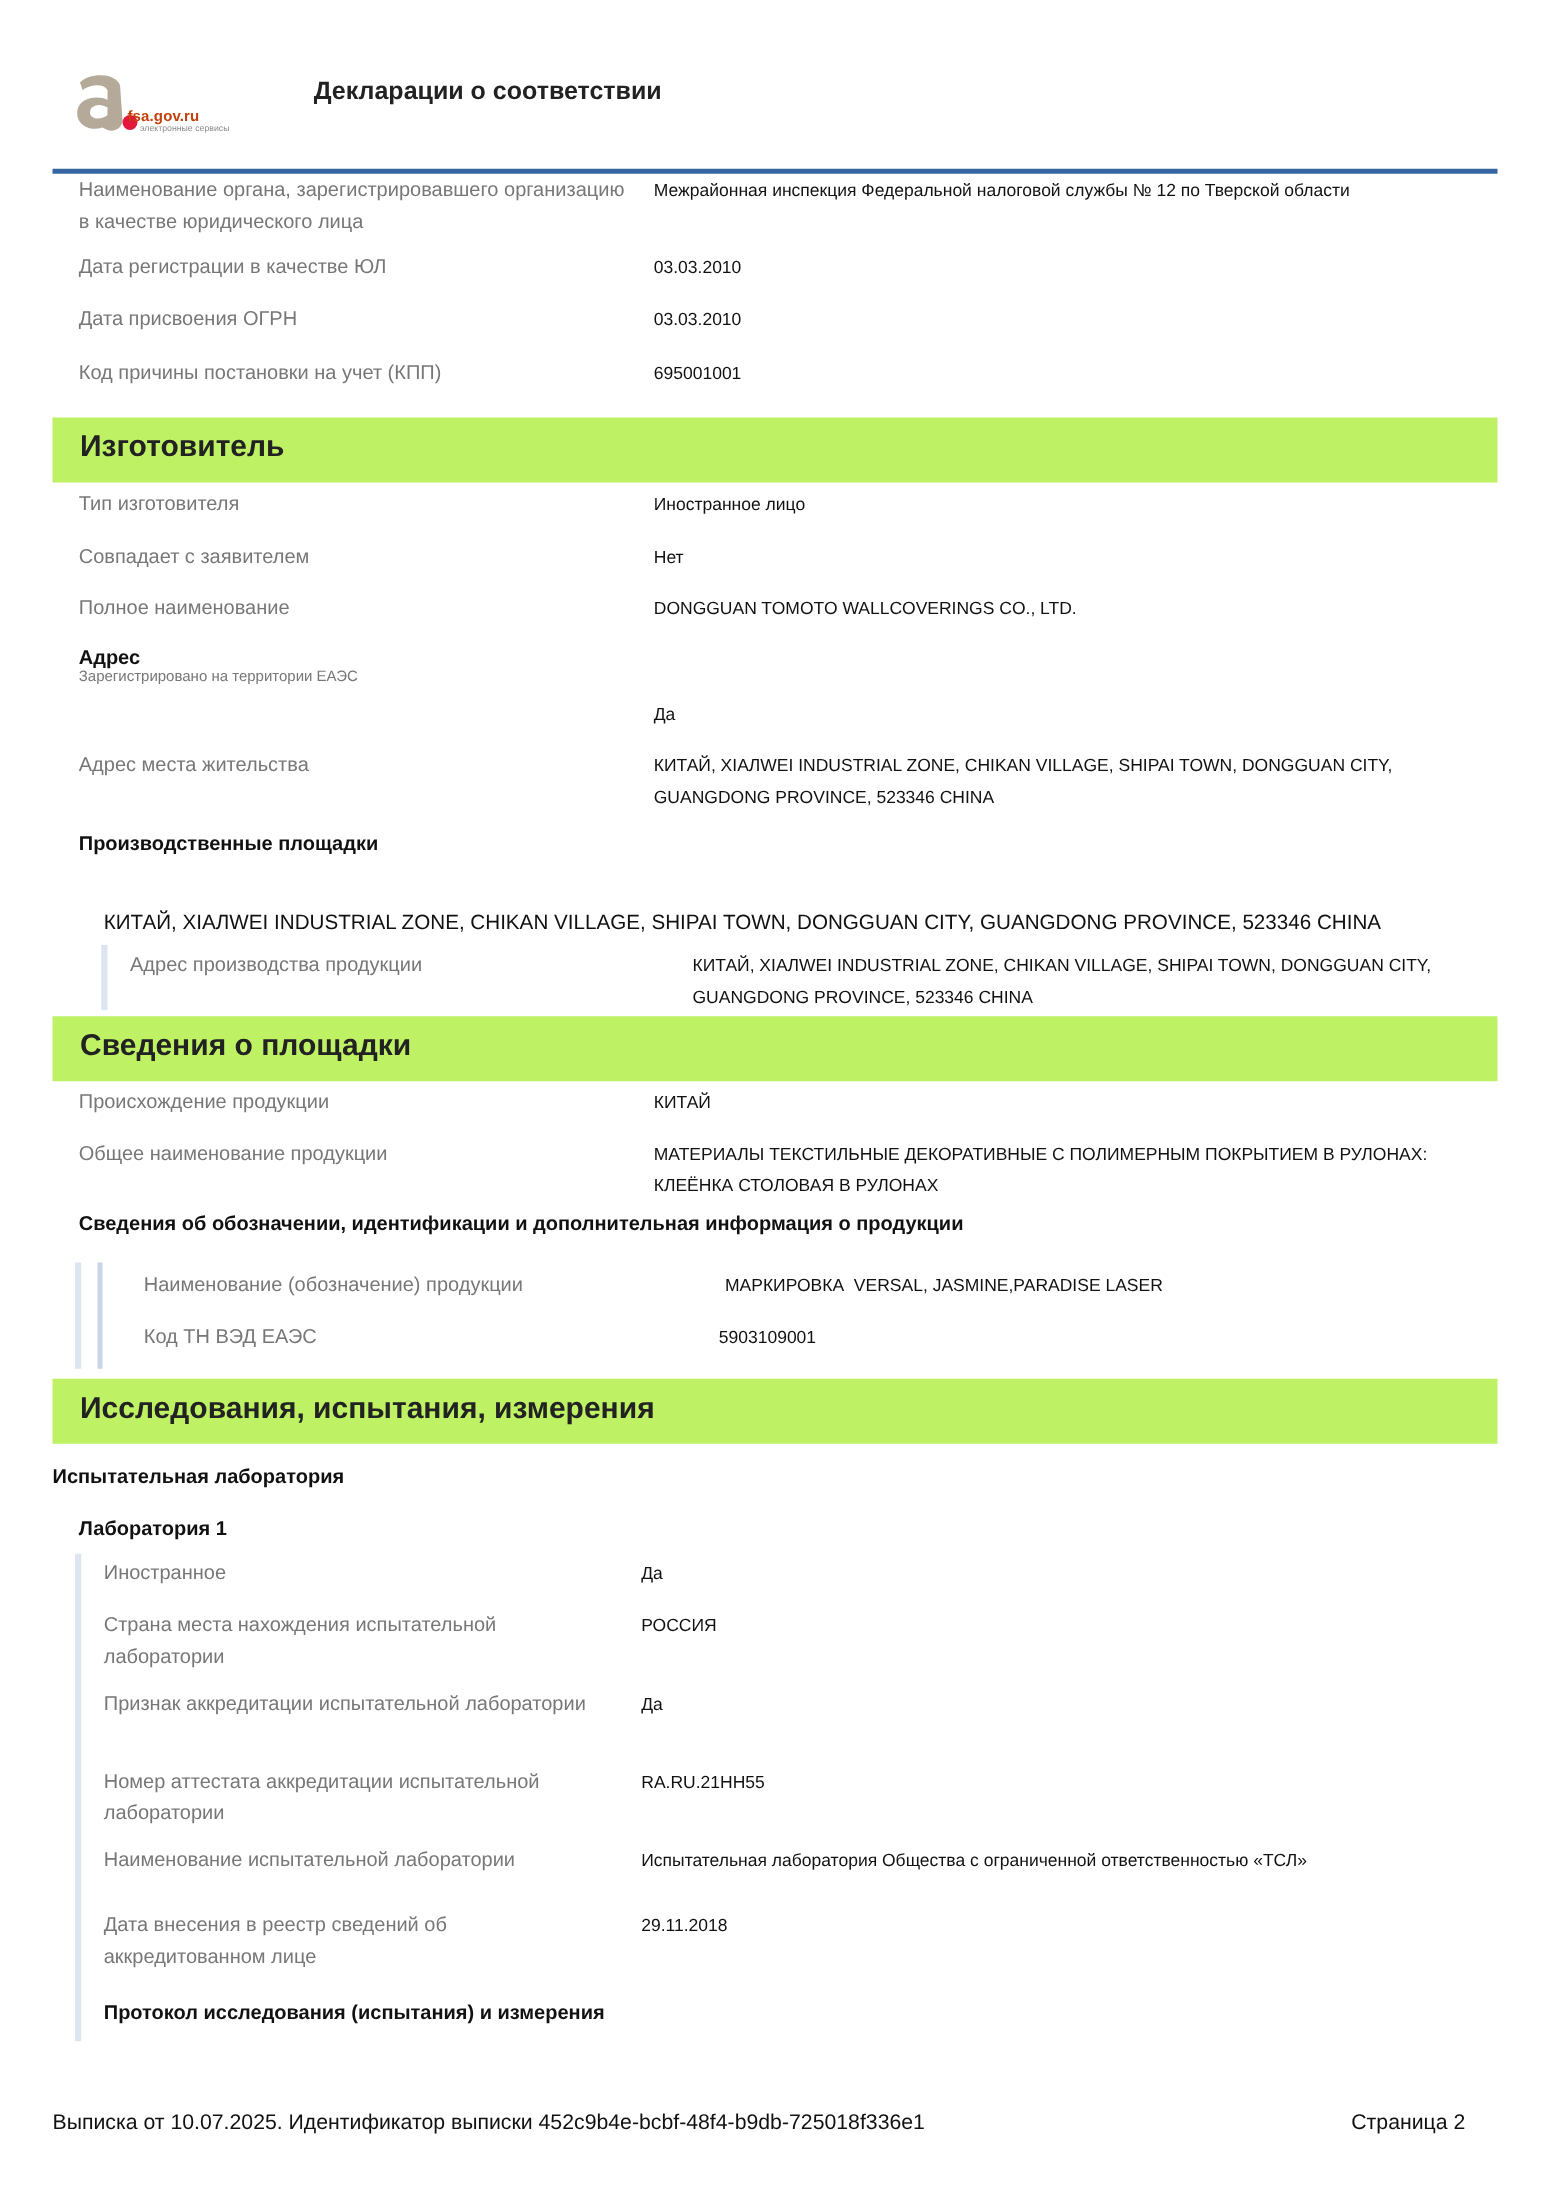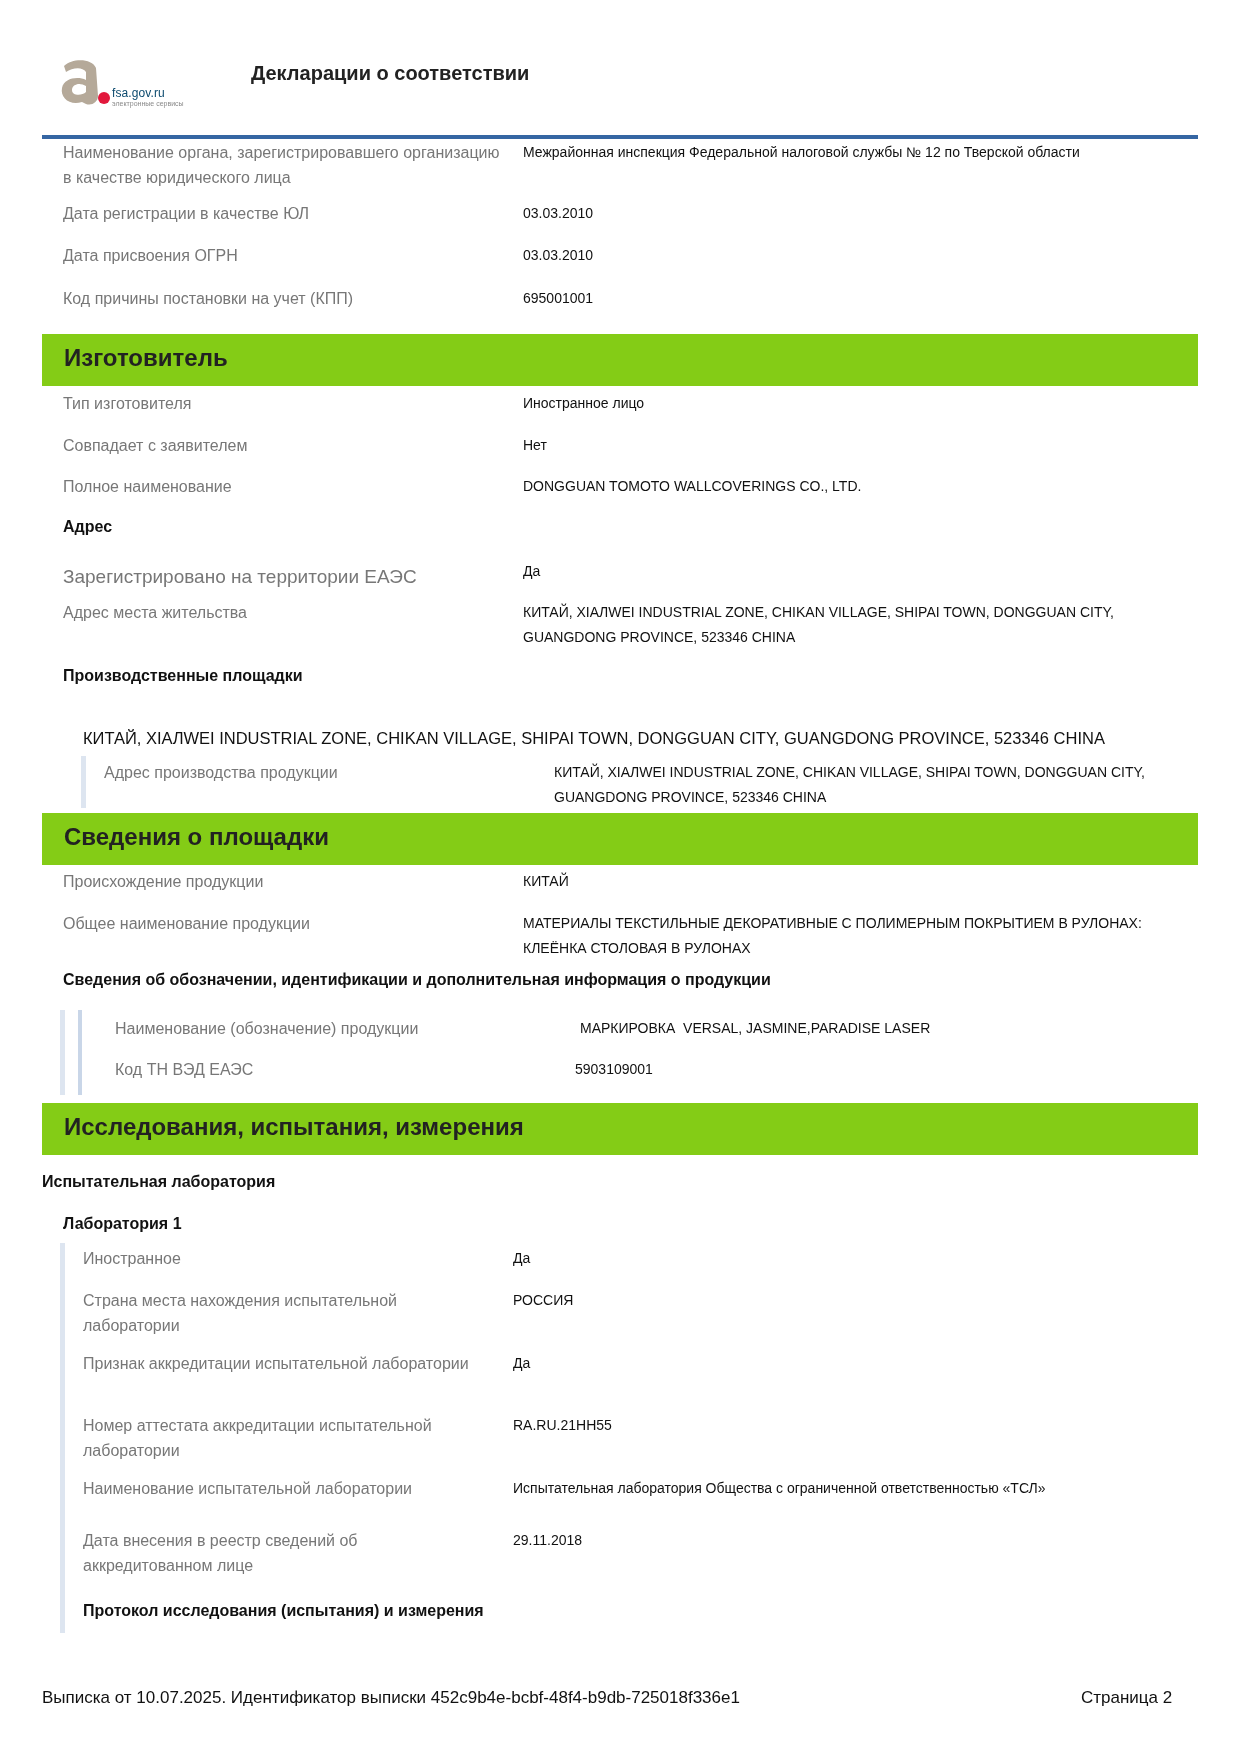--- a/index.html
+++ b/index.html
@@ -1,28 +1,28 @@
 <!DOCTYPE html>
 <html><head>
 <meta charset="utf-8">
 <style>
   html, body { margin: 0; padding: 0; background: #ffffff; }
   body { width: 1240px; height: 1755px; position: relative; overflow: hidden;
          font-family: "Liberation Sans", "DejaVu Sans", sans-serif; color: #111; }
   .abs { position: absolute; }
-  .logo-url { left: 112px; top: 86px; font-size: 12px; color: #0c4a6e; letter-spacing: 0.1px; }
+  .logo-url { left: 102px; top: 86px; font-size: 12px; color: #c2410c; letter-spacing: 0.1px; font-weight: bold; }
   .logo-sub { left: 112px; top: 100px; font-size: 7px; color: #8a8a8a; }
   .doc-title { left: 251px; top: 62px; font-size: 20px; font-weight: bold; color: #222; }
   .top-rule { left: 42px; top: 135px; width: 1156px; height: 4px; background: #3566a3; }
 
   
   .lbl { font-size: 16px; color: #777; line-height: 25px; }
   .val { font-size: 14px; color: #111; line-height: 25px; }
   .sub-head { font-size: 16px; font-weight: bold; color: #111; }
-  .section-bar { left: 42px; width: 1156px; height: 52px; background: #84cc16; }
+  .section-bar { left: 42px; width: 1156px; height: 52px; background: #bef264; }
   .section-title { font-size: 24px; font-weight: bold; color: #222; left: 22px; top: 10px; position: absolute; }
   .vbar { background: #dde5f0; width: 5px; }
 
   .footer { font-size: 17px; color: #111; }
 </style>
 </head>
 <body>
 
 <svg class="abs" style="left:58px;top:58px" width="56" height="52" viewBox="0 0 56 52">
   <path d="M6 8 C14 0, 34 0, 38 10 L40 38 C40 44, 34 48, 28 46 L24 44 C12 48, 2 40, 4 30 C6 20, 20 18, 28 22 L28 14 C24 8, 14 10, 8 14 Z M14 32 C14 38, 24 38, 28 34 L28 28 C22 24, 14 26, 14 32 Z" fill="#b5a999"></path>
@@ -46,21 +46,21 @@
   <span class="section-title">Изготовитель</span>
 </div>
 <div class="abs lbl" style="left:63px;top:391px">Тип изготовителя</div>
 <div class="abs val" style="left:523px;top:391px">Иностранное лицо</div>
 <div class="abs lbl" style="left:63px;top:433px">Совпадает с заявителем</div>
 <div class="abs val" style="left:523px;top:433px">Нет</div>
 <div class="abs lbl" style="left:63px;top:474px">Полное наименование</div>
 <div class="abs val" style="left:523px;top:474px">DONGGUAN TOMOTO WALLCOVERINGS CO., LTD.</div>
 
 <div class="abs sub-head" style="left:63px;top:518px">Адрес</div>
-<div class="abs lbl" style="left:63px;top:564px;font-size:19px">Зарегистрировано на территории ЕАЭС</div>
+<div class="abs lbl" style="left:63px;top:529px;font-size:12px">Зарегистрировано на территории ЕАЭС</div>
 <div class="abs val" style="left:523px;top:559px">Да</div>
 <div class="abs lbl" style="left:63px;top:600px">Адрес места жительства</div>
 <div class="abs val" style="left:523px;top:600px;width:640px">КИТАЙ, XIAЛWEI INDUSTRIAL ZONE, CHIKAN VILLAGE, SHIPAI TOWN, DONGGUAN CITY, GUANGDONG PROVINCE, 523346 CHINA</div>
 
 <div class="abs sub-head" style="left:63px;top:667px">Производственные площадки</div>
 <div class="abs val" style="left:83px;top:726px;white-space:nowrap;font-size:16.5px">КИТАЙ, XIAЛWEI INDUSTRIAL ZONE, CHIKAN VILLAGE, SHIPAI TOWN, DONGGUAN CITY, GUANGDONG PROVINCE, 523346 CHINA</div>
 <div class="abs vbar" style="left:81px;top:756px;height:52px"></div>
 <div class="abs lbl" style="left:104px;top:760px">Адрес производства продукции</div>
 <div class="abs val" style="left:554px;top:760px;width:620px">КИТАЙ, XIAЛWEI INDUSTRIAL ZONE, CHIKAN VILLAGE, SHIPAI TOWN, DONGGUAN CITY, GUANGDONG PROVINCE, 523346 CHINA</div>
 

